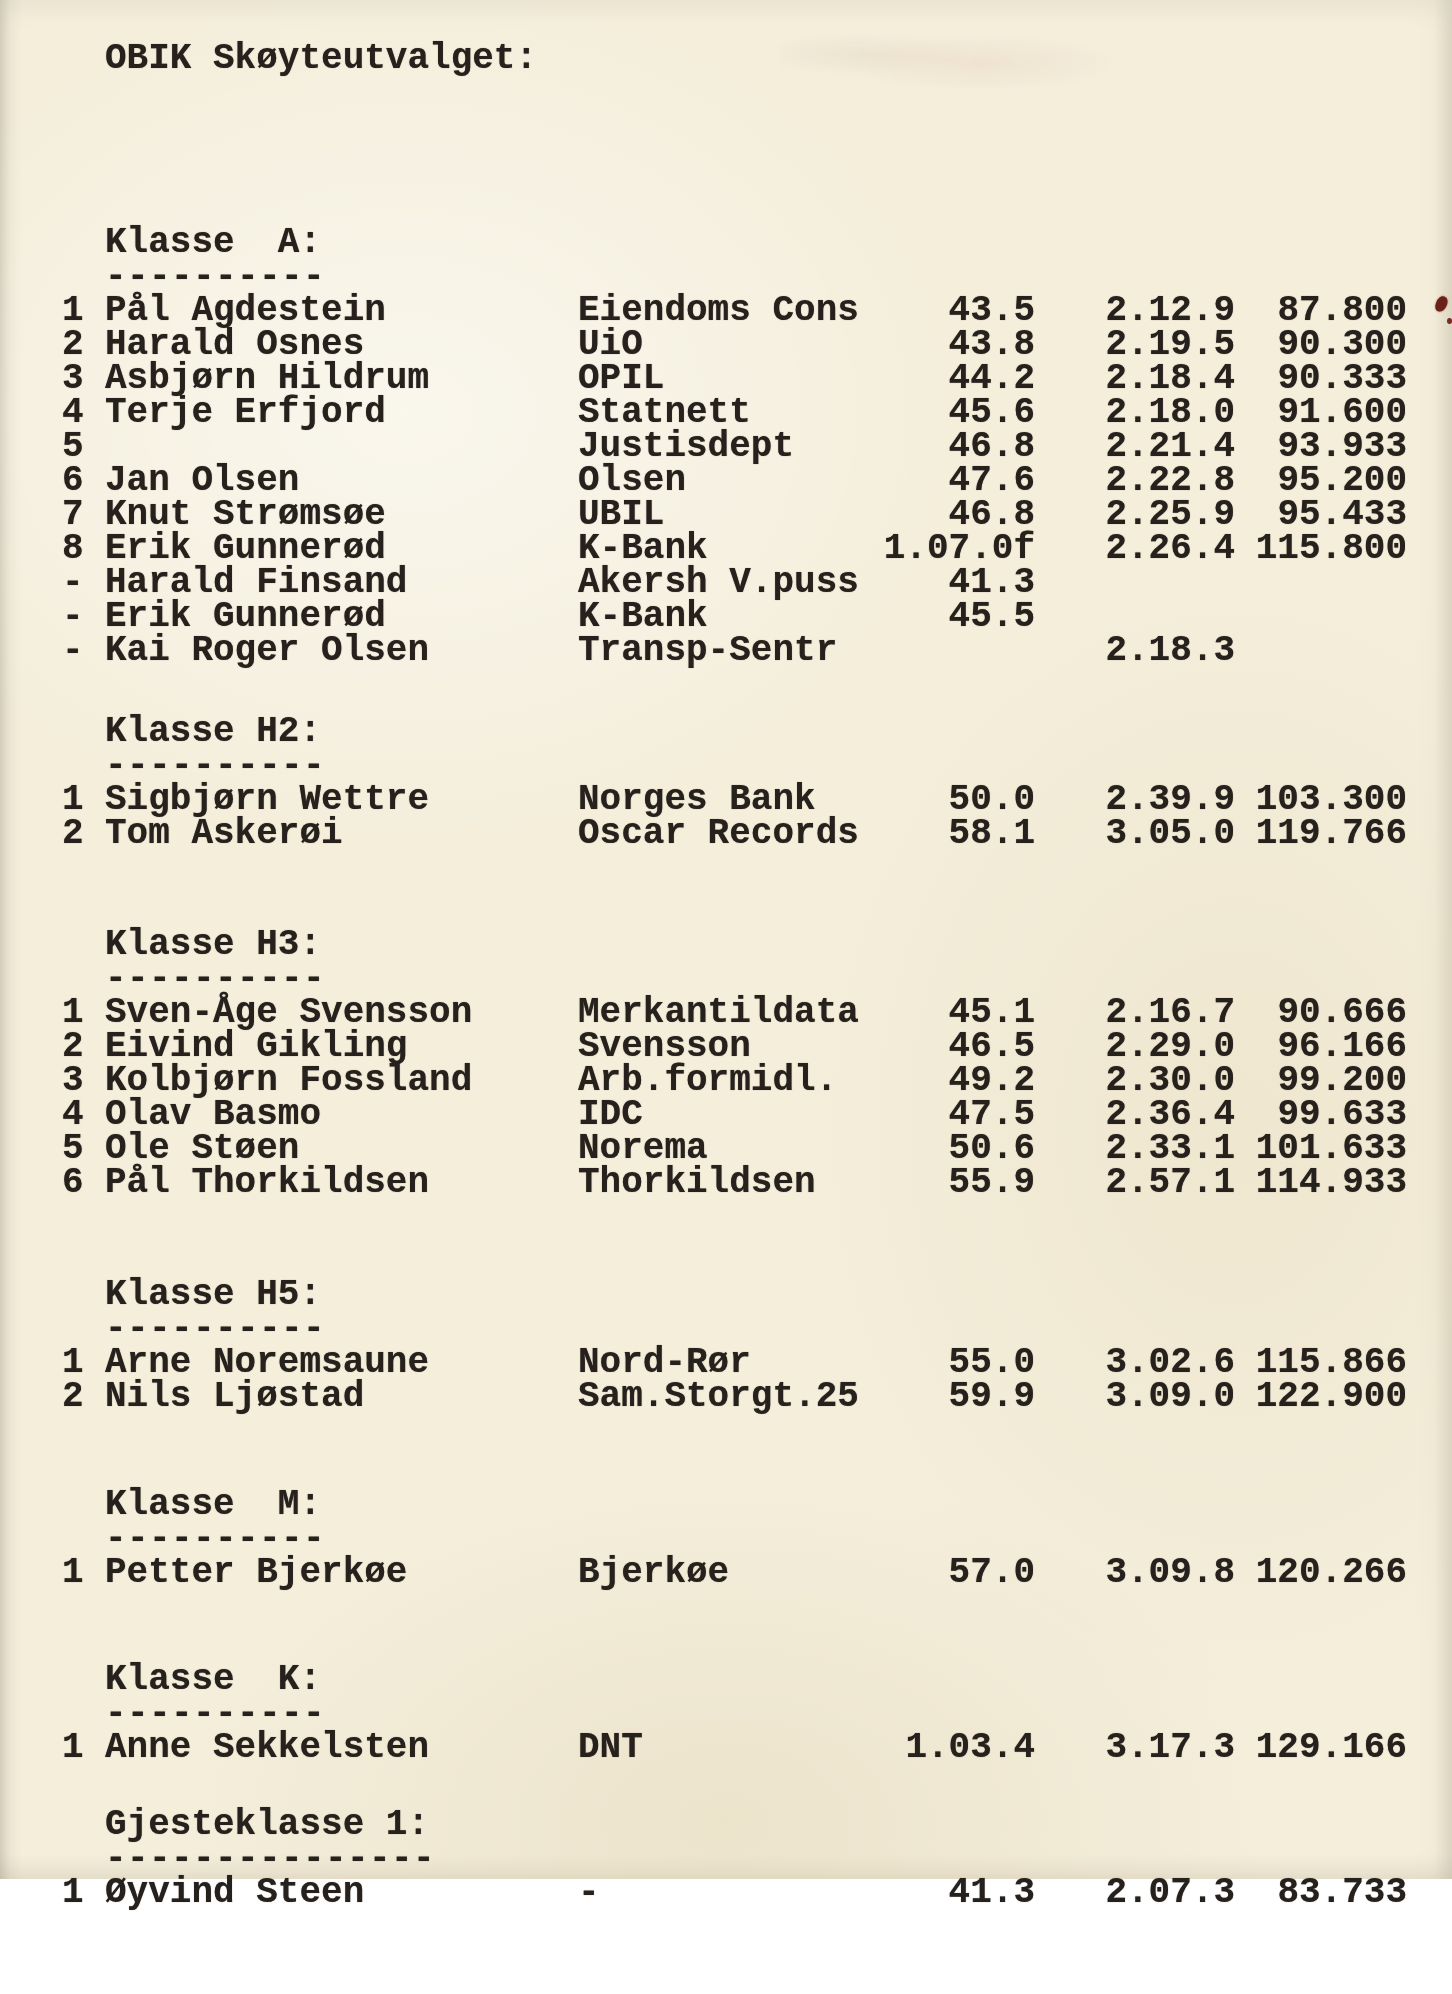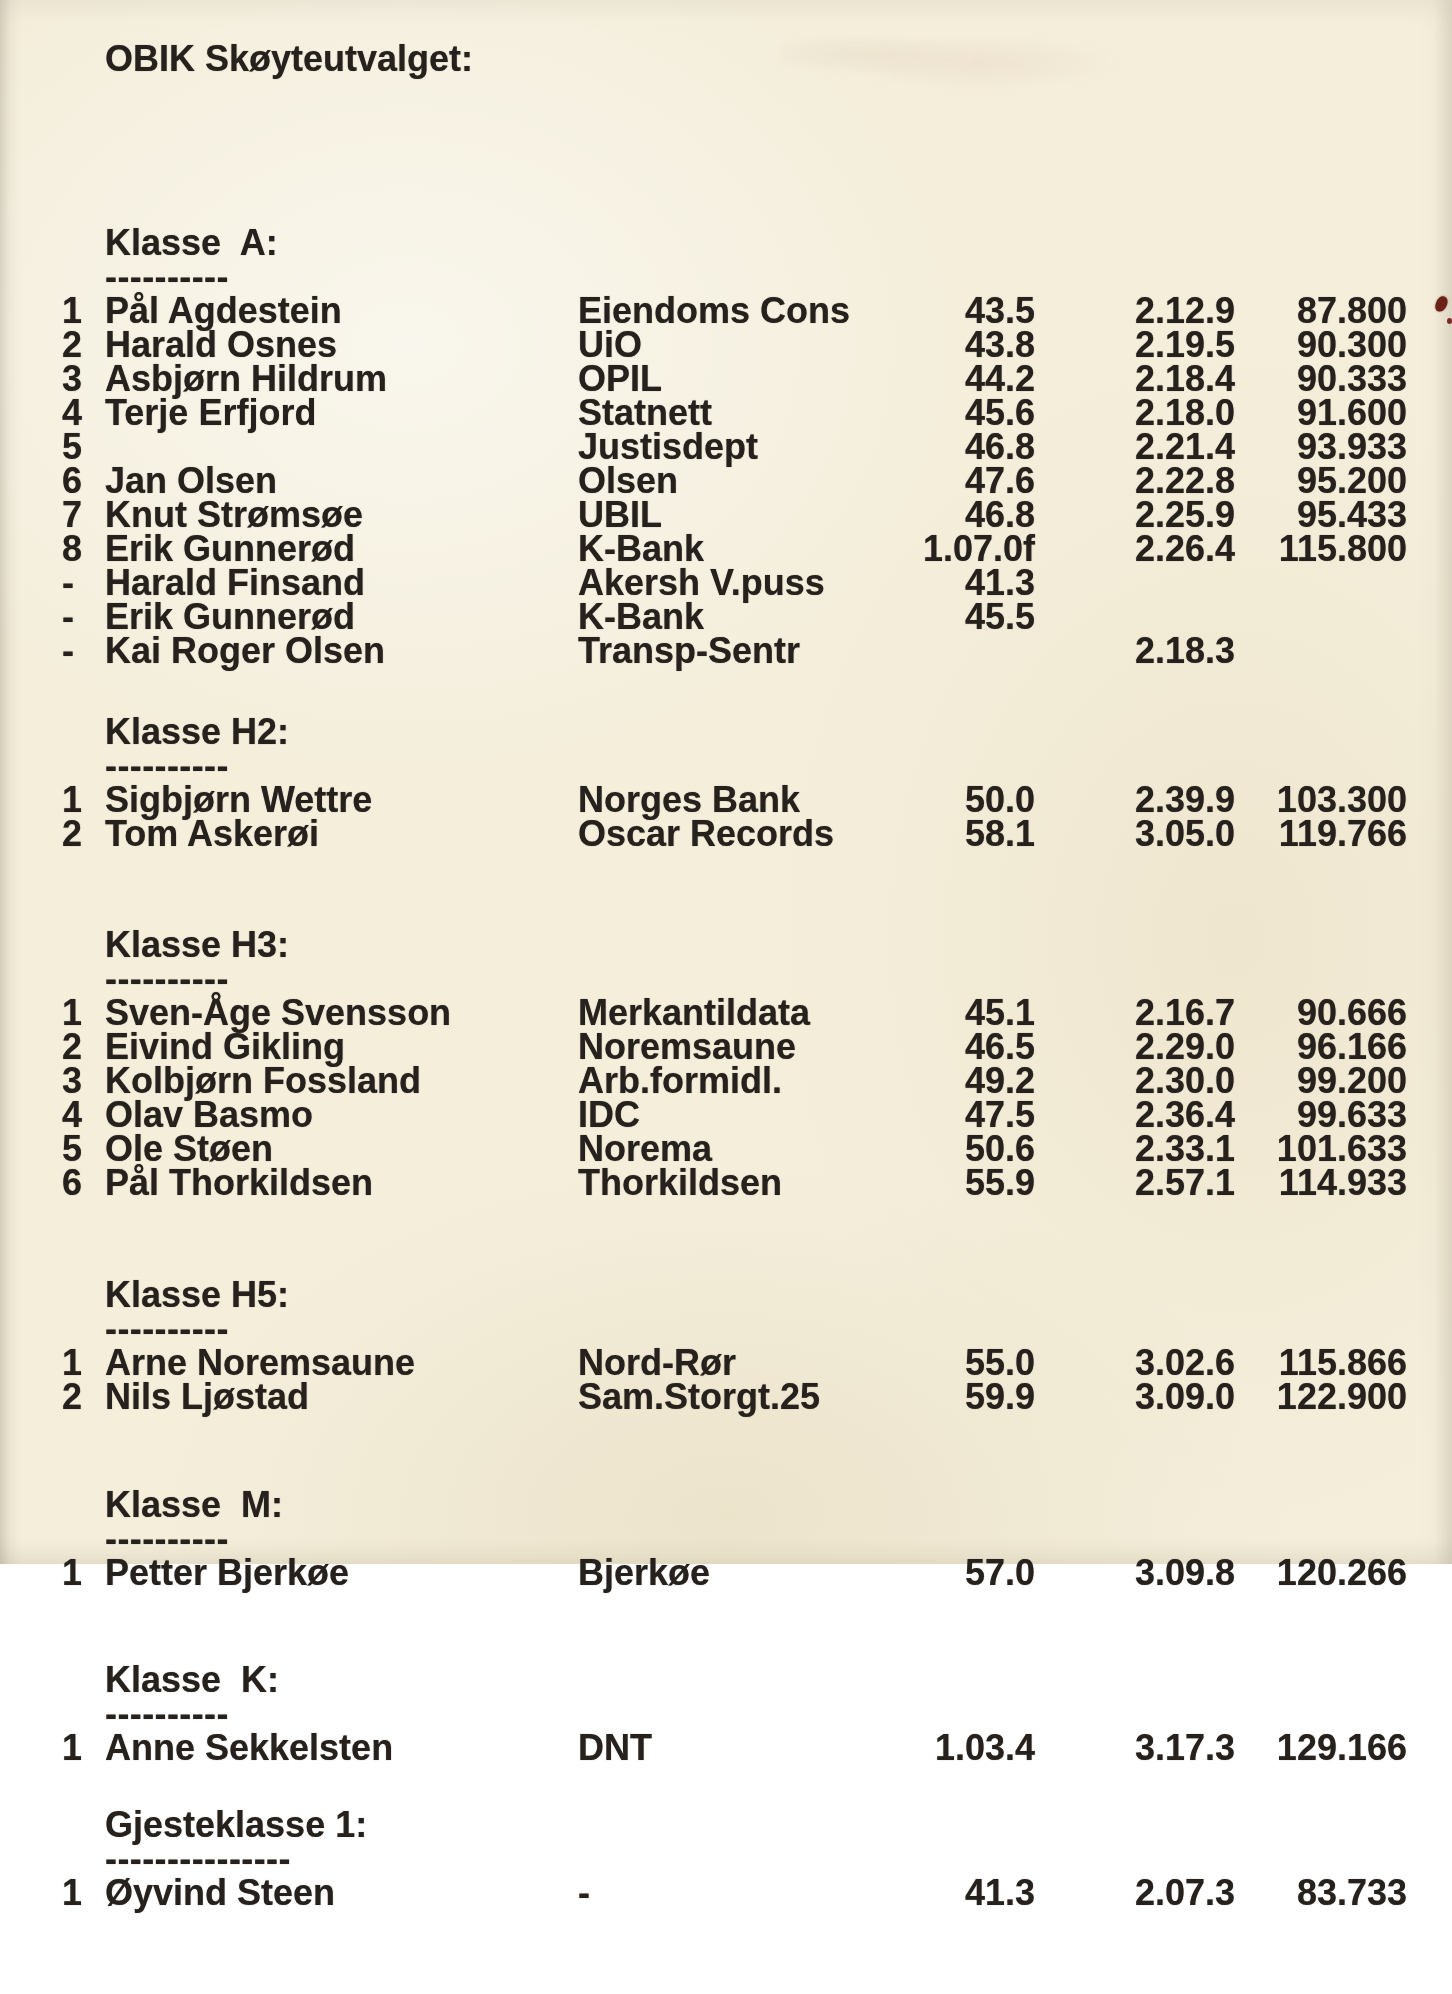--- a/index.html
+++ b/index.html
@@ -1,30 +1,30 @@
 <!DOCTYPE html>
 <html><head>
 <meta charset="utf-8">
 <style>
   html,body{margin:0;padding:0;}
   body{width:1452px;height:1994px;overflow:hidden;}
 
   .sheet{
     position:relative;
-    width:1452px;height:1564px;
+    width:1452px;height:1879px;
     background-color:#f4eedb;
     background-image:
       radial-gradient(ellipse 900px 700px at 28% 22%, rgba(255,255,255,0.50), rgba(255,255,255,0) 62%),
       radial-gradient(ellipse 700px 900px at 85% 60%, rgba(235,224,197,0.55), rgba(235,224,197,0) 65%),
       radial-gradient(ellipse 800px 500px at 50% 97%, rgba(226,214,184,0.45), rgba(226,214,184,0) 70%),
       linear-gradient(90deg, rgba(120,110,92,0.22) 0px, rgba(120,110,92,0.06) 10px, rgba(120,110,92,0) 22px),
       linear-gradient(270deg, rgba(140,126,100,0.14) 0px, rgba(140,126,100,0) 18px),
       linear-gradient(0deg, rgba(150,136,108,0.12) 0px, rgba(150,136,108,0) 26px);
     box-shadow: inset 0 10px 26px rgba(0,0,0,0.035), inset -14px 0 30px rgba(0,0,0,0.03);
-    font-family:Liberation Sans, sans-serif;
+    font-family:Liberation Mono, monospace;
     font-weight:700;
     font-size:36px;
     line-height:34px;
     color:#26211c;
     text-shadow:0 0 1px rgba(38,33,28,0.55);
   }
 
   .t{white-space:pre;}
 
   .doc-header{position:absolute;left:105px;top:42px;}
@@ -213,21 +213,21 @@
       <span class="c name">Sven-Åge Svensson</span>
       <span class="c club">Merkantildata</span>
       <span class="c t500">45.1</span>
       <span class="c t1500">2.16.7</span>
       <span class="c pts">90.666</span>
     </div>
 
     <div class="row">
       <span class="c rank">2</span>
       <span class="c name">Eivind Gikling</span>
-      <span class="c club">Noremsaune</span>
+      <span class="c club">Svensson</span>
       <span class="c t500">46.5</span>
       <span class="c t1500">2.29.0</span>
       <span class="c pts">96.166</span>
     </div>
 
     <div class="row">
       <span class="c rank">3</span>
       <span class="c name">Kolbjørn Fossland</span>
       <span class="c club">Arb.formidl.</span>
       <span class="c t500">49.2</span>

